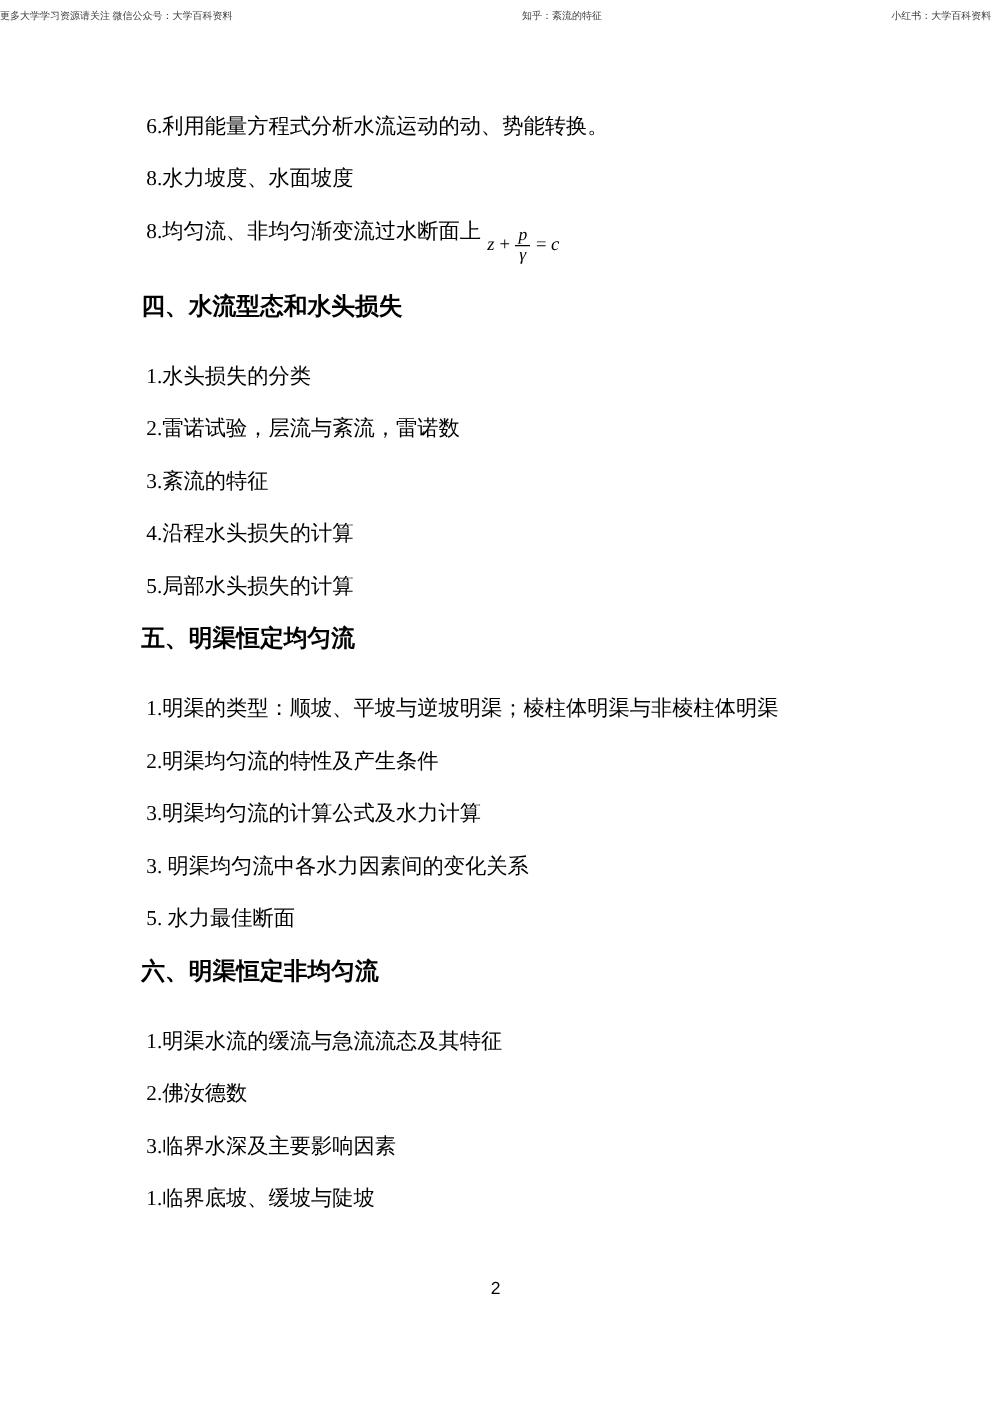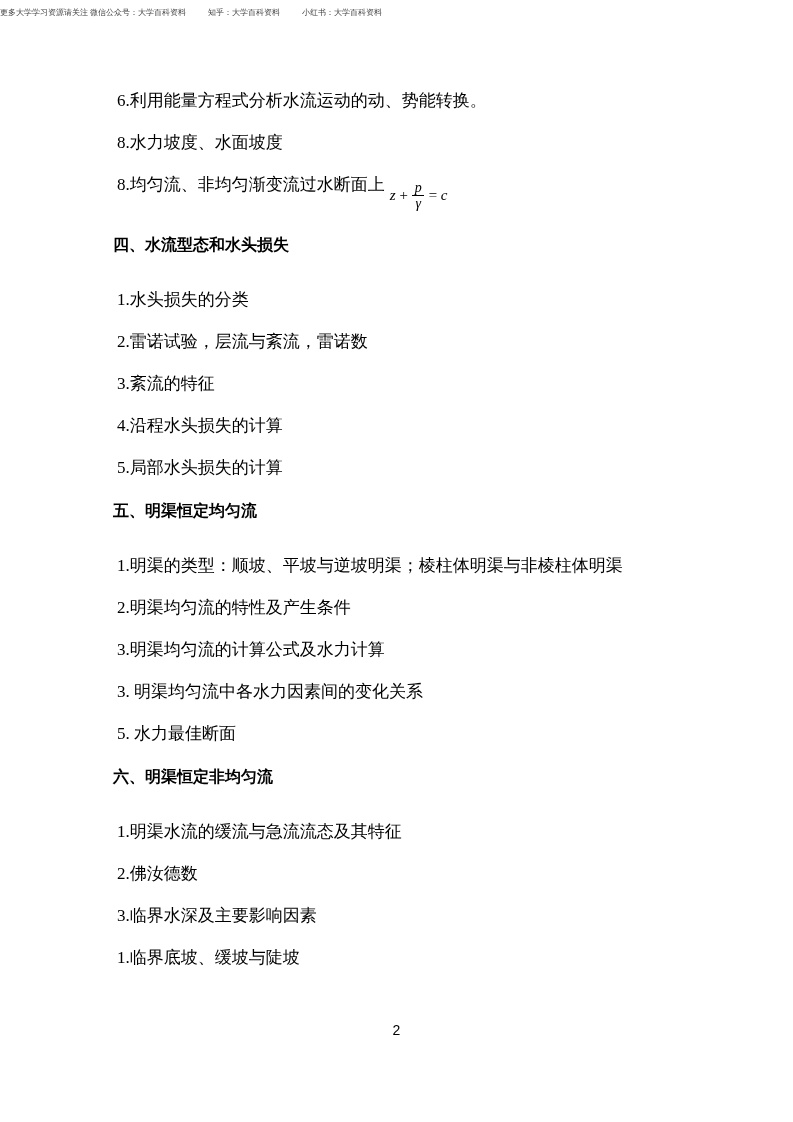--- a/index.html
+++ b/index.html
@@ -15,41 +15,41 @@
     font-family: "Liberation Serif", "DejaVu Serif", serif;
     color: #000000;
     overflow: hidden;
   }
   .watermark {
     position: absolute;
     top: 8px;
     left: 0;
     width: 100%;
     display: flex;
-    justify-content: flex-start;
+    justify-content: space-between;
     gap: 22px;
     font-size: 8px;
     line-height: 10px;
     color: #3f3f3f;
   }
   .content {
     position: absolute;
     top: 92px;
     left: 113px;
     width: 572px;
   }
   .item {
     font-size: 17px;
     line-height: 18px;
     margin: 0 0 24px 4px;
   }
   .heading {
     font-family: "Liberation Sans", "DejaVu Sans", sans-serif;
     font-weight: 700;
-    font-size: 16px;
+    font-size: 19px;
     line-height: 20px;
     margin: 6px 0 36px 0;
   }
   .formula {
     display: inline-flex;
     align-items: center;
     gap: 3px;
     font-style: italic;
     font-size: 15px;
     vertical-align: -10px;
@@ -76,21 +76,21 @@
     color: #000000;
   }
 </style>
 </head>
 <body>
 
 <div class="page">
 
   <div class="watermark">
     <span>更多大学学习资源请关注 微信公众号：大学百科资料</span>
-    <span>知乎：大学百科资料</span>
+    <span>知乎：紊流的特征</span>
     <span>小红书：大学百科资料</span>
   </div>
 
   <div class="content">
 
     <p class="item">6.利用能量方程式分析水流运动的动、势能转换。</p>
     <p class="item">8.水力坡度、水面坡度</p>
     <p class="item">
       <span>8.均匀流、非均匀渐变流过水断面上</span><span class="formula">
         <span>z</span>

